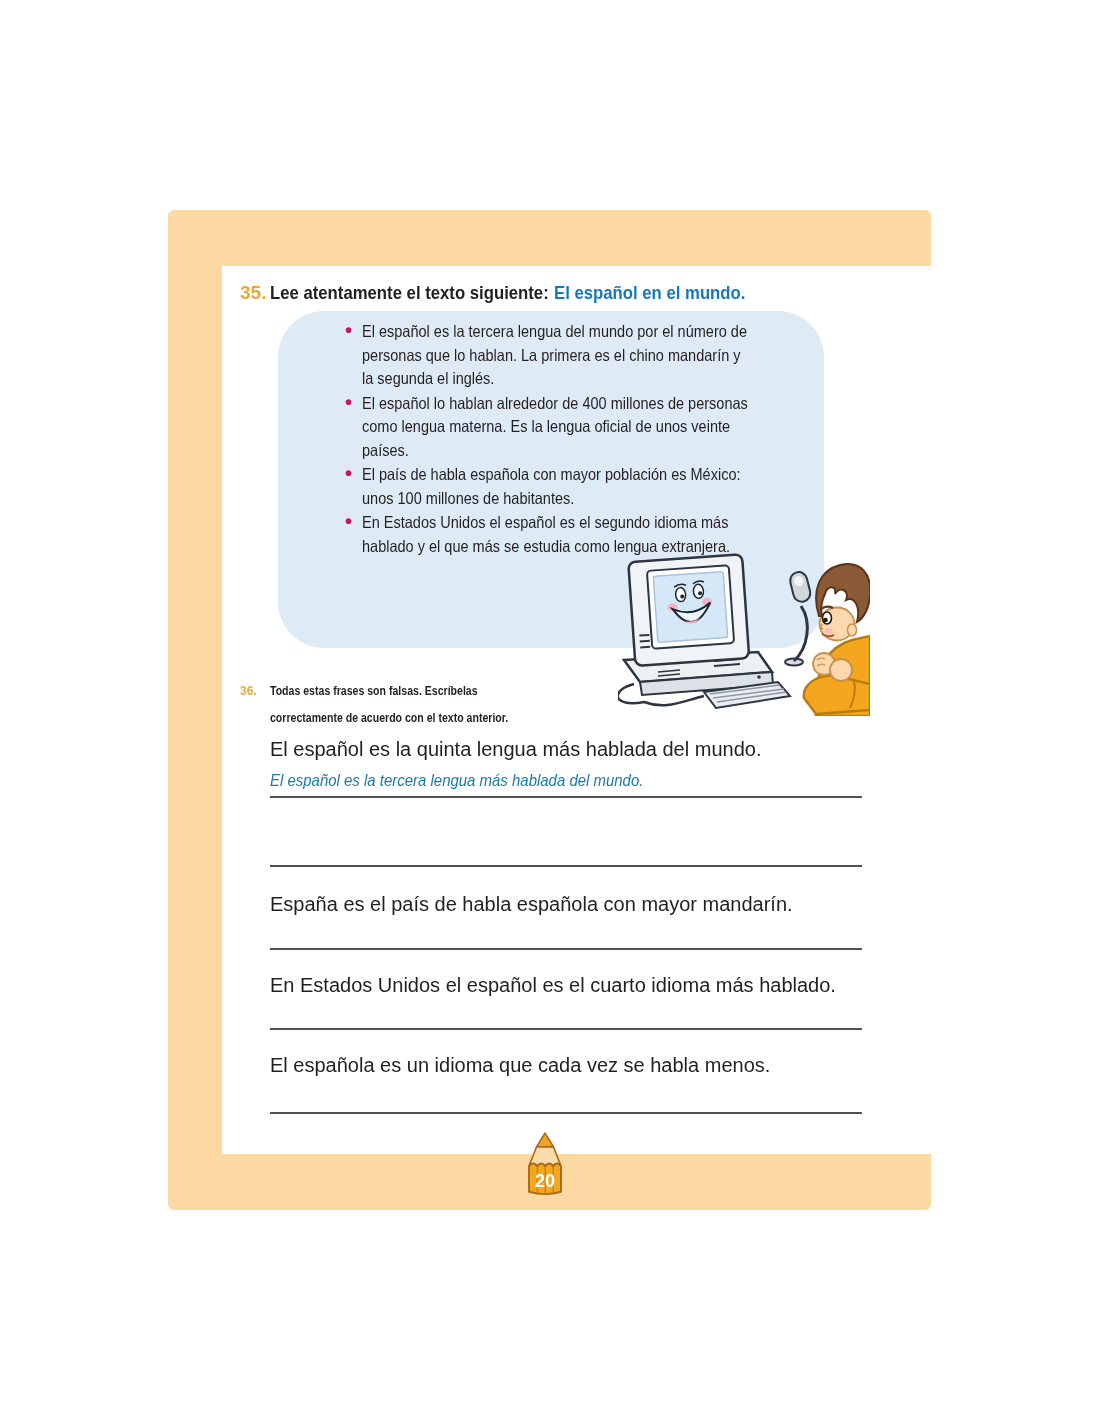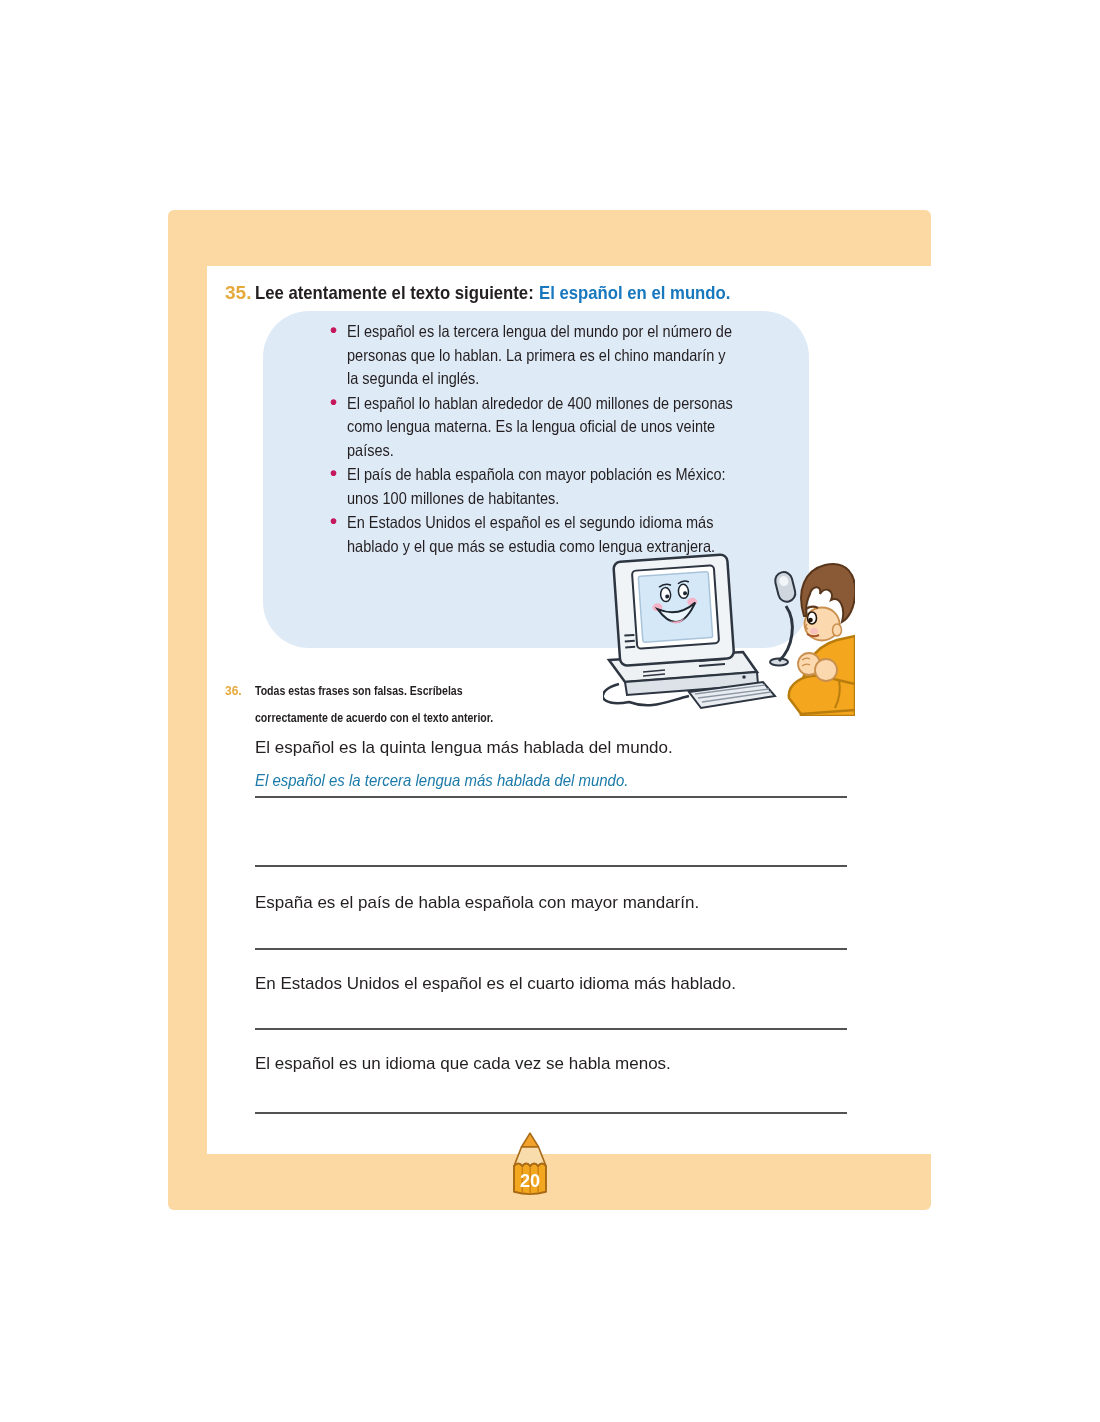--- a/index.html
+++ b/index.html
@@ -1,38 +1,38 @@
 <!DOCTYPE html>
 <html><head>
 <meta charset="utf-8">
 <style>
   html,body{margin:0;padding:0;background:#ffffff;}
   .canvas{position:relative;width:1100px;height:1422px;background:#ffffff;
           font-family:"Liberation Sans",sans-serif;color:#231f20;overflow:hidden;}
   .frame{position:absolute;left:168px;top:210px;width:763px;height:1000px;
          background:#fcd9a3;border-radius:6px;}
-  .page{position:absolute;left:39px;top:56px;width:782px;height:888px;background:#ffffff;}
+  .page{position:absolute;left:54px;top:56px;width:782px;height:888px;background:#ffffff;}
 
   .ex-head{position:absolute;left:18px;display:flex;align-items:flex-start;font-weight:bold;font-size:19px;line-height:26px;}
   .ex-head .num{width:30px;flex:0 0 30px;color:#e6a93c;}
   .condense{display:inline-block;white-space:pre;transform:scaleX(0.88);transform-origin:0 0;}
   .head-text{color:#231f20;}
   .blue{color:#1878be;margin-left:6px;}
   .ex35{top:14px;}
   .ex36{top:412px;line-height:27px;font-size:12px;}
 
   .bluebox{position:absolute;left:56px;top:45px;width:546px;height:337px;
            background:#dfeaf7;border-radius:46px;}
   ul.bullets{margin:0;padding:9px 6px 0 84px;list-style:none;}
   ul.bullets li{position:relative;margin:0 0 1px 0;}
   ul.bullets li::before{content:"\2022";position:absolute;left:-17px;top:-1px;
            color:#c4175c;font-size:20px;font-weight:bold;}
   ul.bullets .condense{font-size:16.5px;line-height:23.5px;}
 
-  .stmt{position:absolute;left:48px;font-size:17px;white-space:pre;color:#231f20;}
+  .stmt{position:absolute;left:48px;font-size:20px;white-space:pre;color:#231f20;}
   .rule{position:absolute;left:48px;width:592px;height:0;border-top:2px solid #515254;}
   .answer{position:absolute;left:48px;font-size:17px;font-style:italic;color:#1b7aa9;}
 
   .illu{position:absolute;left:396px;top:278px;}
   .pencil{position:absolute;left:297px;top:866px;}
 </style>
 </head>
 <body>
 
 <div class="canvas">
@@ -135,21 +135,21 @@
       <div class="rule" style="top:599px"></div>
 
       <div class="stmt" style="top:627px">España es el país de habla española con mayor mandarín.</div>
       <span class="answer condense" style="top:657px"></span>
       <div class="rule" style="top:682px"></div>
 
       <div class="stmt" style="top:708px">En Estados Unidos el español es el cuarto idioma más hablado.</div>
       <span class="answer condense" style="top:737px"></span>
       <div class="rule" style="top:762px"></div>
 
-      <div class="stmt" style="top:788px">El español es un idioma que cada vez se habla menos.</div>
+      <div class="stmt" style="top:788px">El española es un idioma que cada vez se habla menos.</div>
       <span class="answer condense" style="top:821px"></span>
       <div class="rule" style="top:846px"></div>
 
       <svg class="pencil" width="52" height="64" viewBox="0 0 46 60">
         <polygon points="23,1 15,14 31,14" fill="#f2a22b" stroke="#a96a16" stroke-width="1.5" stroke-linejoin="round"></polygon>
         <path d="M15,14 L31,14 L38,32 Q34.3,27 30.6,32 Q26.9,27 23.2,32 Q19.5,27 15.8,32 Q12.1,27 8,32 Z" fill="#f9dcab" stroke="#a96a16" stroke-width="1.5" stroke-linejoin="round"></path>
         <path d="M8,32 Q12.1,27 15.8,32 Q19.5,27 23.2,32 Q26.9,27 30.6,32 Q34.3,27 38,32 L38,56 Q23,60.5 8,56 Z" fill="#f3a71f" stroke="#a96a16" stroke-width="1.8" stroke-linejoin="round"></path>
         <path d="M15.8,33 V57 M23.2,33 V58 M30.6,33 V57" stroke="#cf8312" stroke-width="1.4"></path>
         <text x="23" y="52" text-anchor="middle" font-family="Liberation Sans, sans-serif" font-size="17" font-weight="bold" fill="#ffffff">20</text>
       </svg>

